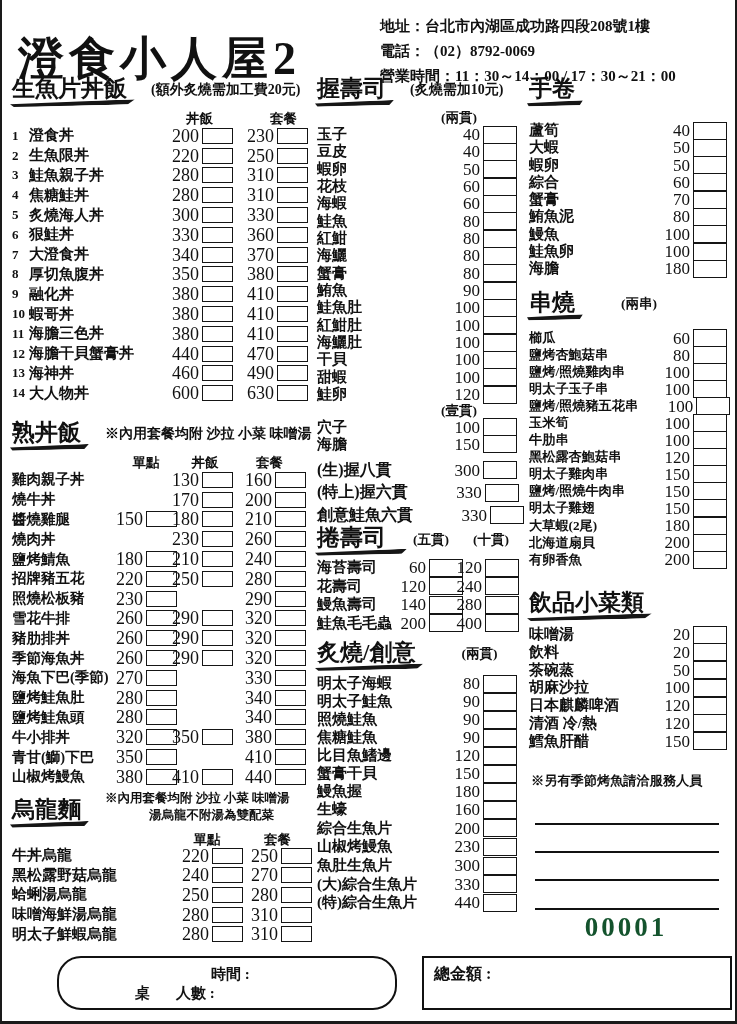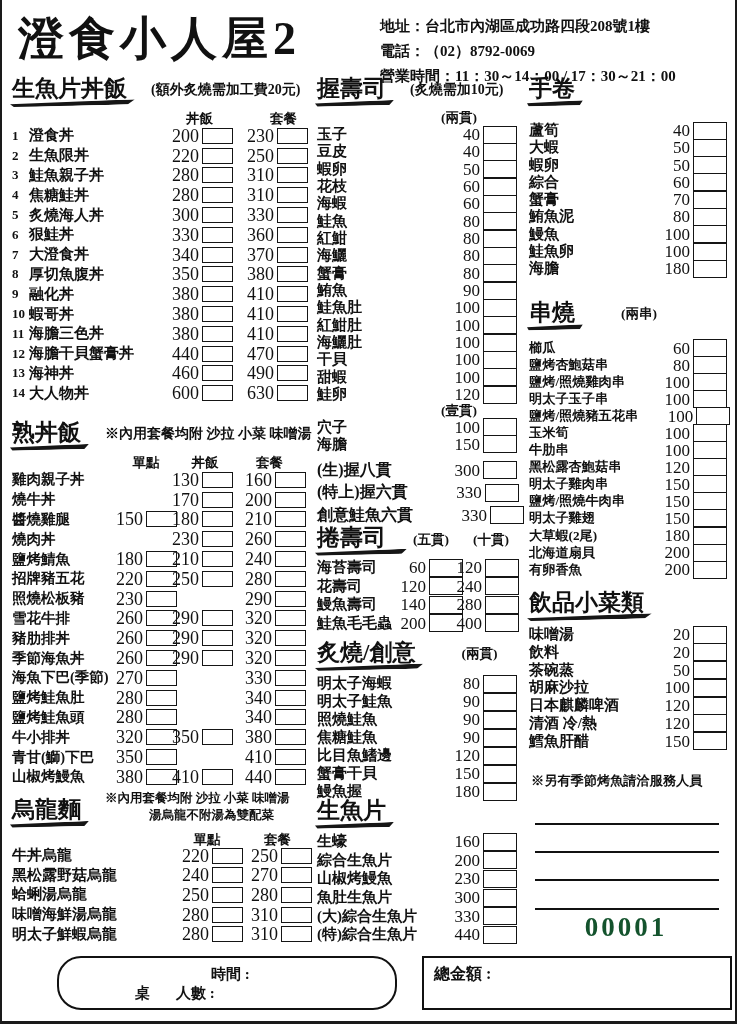--- a/index.html
+++ b/index.html
@@ -1,20 +1,20 @@
 <!DOCTYPE html>
 <html><head>
 <meta charset="utf-8">
 <style>
   html,body{margin:0;padding:0;background:#fff;}
   body{width:737px;height:1024px;font-family:"Liberation Serif", serif;color:#111;}
   .page{position:relative;width:737px;height:1024px;box-sizing:border-box;
         border-left:2px solid #1a1a1a;border-right:2px solid #1a1a1a;border-bottom:3px solid #1a1a1a;
         overflow:hidden;background:#fff;}
-  .logo{position:absolute;left:16px;top:8px;font-size:46px;font-weight:900;letter-spacing:5px;white-space:nowrap;}
+  .logo{position:absolute;left:16px;top:28px;font-size:46px;font-weight:900;letter-spacing:5px;white-space:nowrap;}
   .hinfo{position:absolute;left:378px;top:14px;font-size:15px;font-weight:700;line-height:1.65;white-space:nowrap;}
   .sec{position:absolute;white-space:nowrap;}
   .sec-head{display:flex;align-items:flex-end;gap:24px;margin-bottom:3px;height:29px;}
   .t{position:relative;display:inline-block;font-size:23px;font-weight:700;line-height:1.05;padding-bottom:6px;}
   .t::after{content:"";position:absolute;left:-2px;right:-8px;bottom:1px;height:5px;background:#161616;
             transform:rotate(-1.6deg);clip-path:polygon(0 30%,100% 0,94% 100%,3% 88%);}
   .note{font-size:14px;font-weight:700;padding-bottom:8px;}
   .notes2{display:inline-block;font-size:12.5px;font-weight:700;line-height:1.35;padding-bottom:4px;}
   .notes2 .n2{padding-left:44px;}
   .unit-line{font-size:13.5px;font-weight:700;text-align:right;padding-right:40px;height:15px;line-height:15px;}
@@ -918,23 +918,20 @@
         <span class="name">鰻魚握</span>
         <span class="cell">
           <span class="price">180</span>
           <span class="box"></span>
         </span>
       </div>
 
   </section>
 
   <section class="sec mid sa" style="left:315px;top:800px;width:200px">
-    <div class="sec-head">
-      <span class="t">生魚片</span>
-    </div>
 
       <div class="row rs">
         <span class="name">生蠔</span>
         <span class="cell">
           <span class="price">160</span>
           <span class="box"></span>
         </span>
       </div>
 
       <div class="row rs">
@@ -1053,21 +1050,21 @@
           <span class="name">海膽</span>
           <span class="cell">
             <span class="price">180</span>
             <span class="box"></span>
           </span>
         </div>
 
     </div>
   </section>
 
-  <section class="sec mid ku" style="left:527px;top:302px;width:198px">
+  <section class="sec mid ku" style="left:527px;top:292px;width:198px">
     <div class="sec-head">
       <span class="t">串燒</span>
       <span class="inline-unit">(兩串)</span>
     </div>
     <div class="rows">
 
         <div class="row rs">
           <span class="name">櫛瓜</span>
           <span class="cell">
             <span class="price">60</span>

